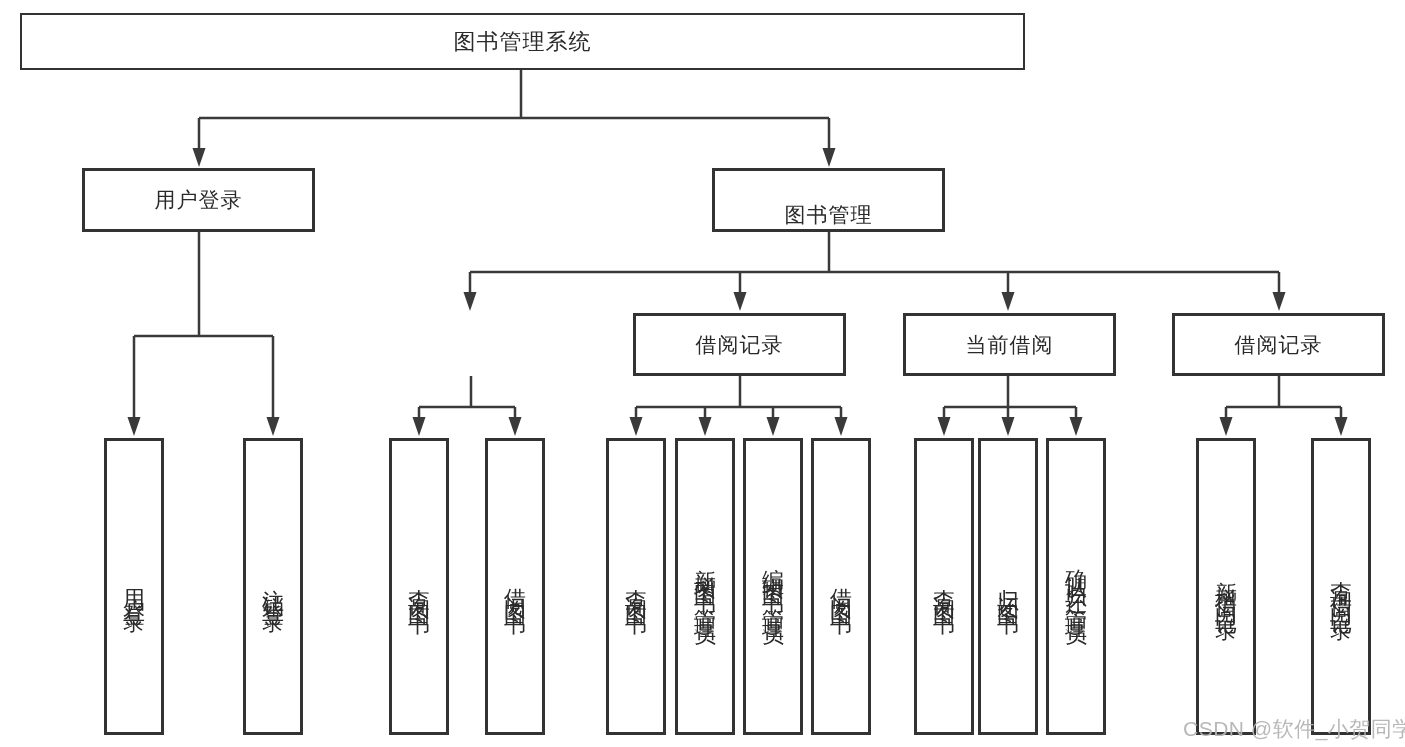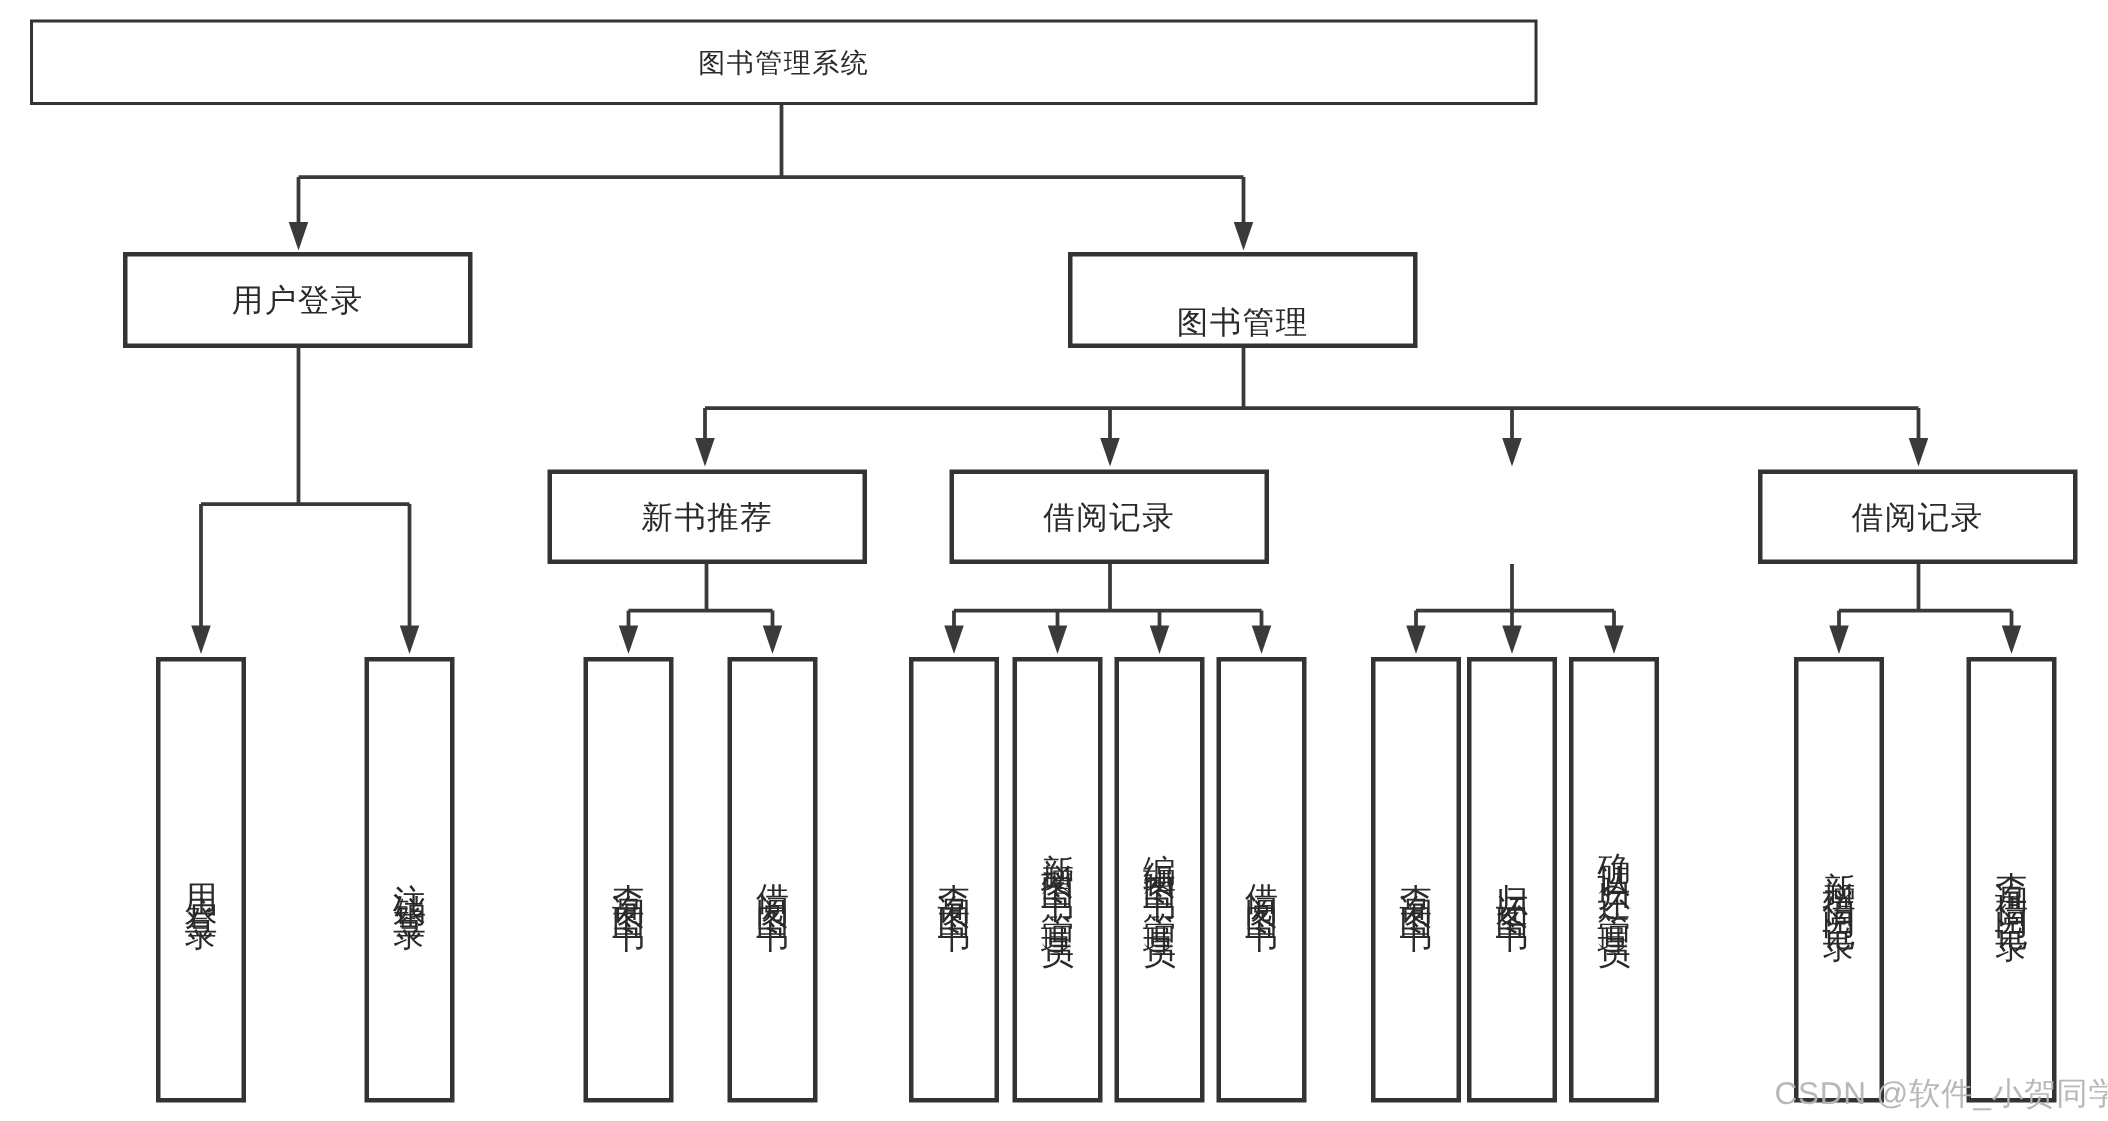--- a/index.html
+++ b/index.html
@@ -27,21 +27,21 @@
     justify-content: center;
     color: #2a2a2a;
     font-size: 21px;
     letter-spacing: 1px;
     z-index: 2;
   }
   .box.root {
     left: 20px; top: 13px;
     width: 1005px; height: 57px;
     border-width: 2.5px;
-    font-size: 18px;
+    font-size: 22px;
   }
   .box.l1 { top: 168px; width: 233px; height: 64px; }
   .box.l2 { top: 313px; width: 213px; height: 63px; }
   .box.leaf {
     top: 438px;
     width: 60px; height: 297px;
   }
   .leaf .vtext {
     writing-mode: vertical-rl;
     text-orientation: mixed;
@@ -111,25 +111,25 @@
     <span>图书管理系统</span>
   </div>
 
   <div class="box l1" style="left:82px;">
     <span>用户登录</span>
   </div>
   <div class="box l1" style="left:712px;align-items:flex-end;">
     <span>图书管理</span>
   </div>
 
-  <div class="box l2" style="left:365px;">
-    <span>新书推荐</span>
-  </div>
   <div class="box l2" style="left:633px;">
     <span>借阅记录</span>
+  </div>
+  <div class="box l2" style="left:903px;">
+    <span>当前借阅</span>
   </div>
   <div class="box l2" style="left:1172px;">
     <span>借阅记录</span>
   </div>
 
   <div class="box leaf" style="left:104px;">
     <span class="vtext">用户登录</span>
   </div>
   <div class="box leaf" style="left:243px;">
     <span class="vtext">注销登录</span>

